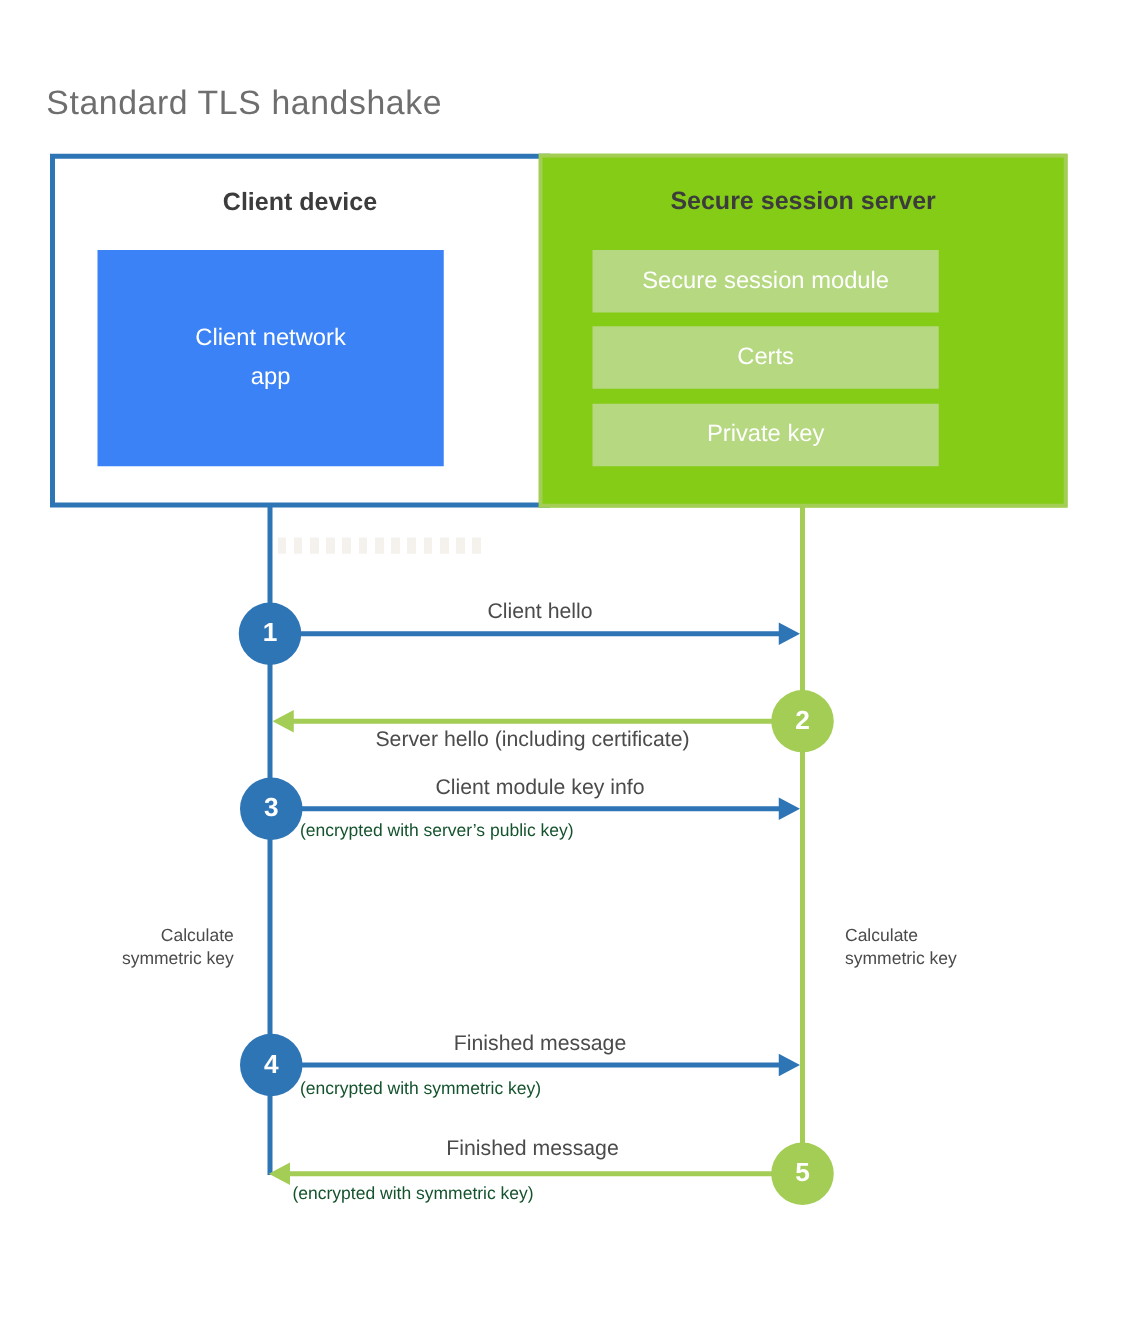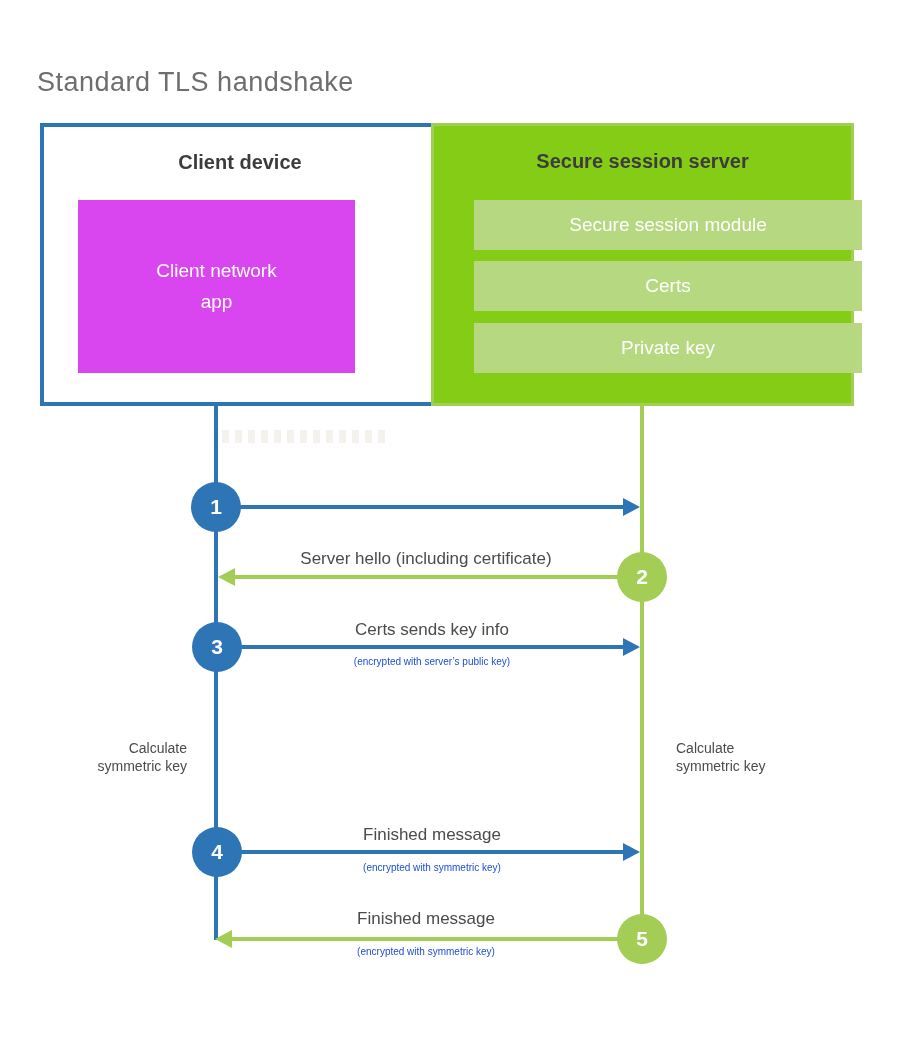--- a/index.html
+++ b/index.html
@@ -41,34 +41,34 @@
     left: 0; right: 0; top: 24px;
     text-align: center;
     font-size: 20px;
     font-weight: bold;
     color: #3c3c3c;
   }
   .client-app {
     position: absolute;
     left: 34px; top: 73px;
     width: 277px; height: 173px;
-    background: #d946ef;
+    background: #3b82f6;
     color: #ffffff;
     font-size: 19px;
     line-height: 1.6;
     display: flex;
     align-items: center;
     justify-content: center;
     text-align: center;
     white-space: pre-line;
   }
   .server-bar {
     position: absolute;
     left: 40px;
-    width: 388px; height: 50px;
+    width: 277px; height: 50px;
     background: #b5d880;
     color: #ffffff;
     font-size: 19px;
     display: flex;
     align-items: center;
     justify-content: center;
     text-align: center;
   }
   .bar-1 { top: 74px; }
   .bar-2 { top: 135px; }
@@ -109,23 +109,22 @@
   
   .msg-label {
     position: absolute;
     text-align: center;
     font-size: 17px;
     color: #4b4b4b;
     z-index: 3;
   }
   .msg-sublabel {
     position: absolute;
-    text-align: center;
-    font-size: 10px;
-    color: #1d4ed8;
+    font-size: 14px;
+    color: #14532d;
     z-index: 3;
   }
   .side-note {
     position: absolute;
     font-size: 14px;
     line-height: 1.25;
     color: #4b4b4b;
     white-space: pre-line;
     z-index: 3;
   }
@@ -148,30 +147,31 @@
     <div class="box-title">Secure session server</div>
     <div class="server-bar bar-1">Secure session module</div>
     <div class="server-bar bar-2">Certs</div>
     <div class="server-bar bar-3">Private key</div>
   </div>
 
   <div class="vline vline-blue"></div>
   <div class="vline vline-green"></div>
   <div class="faint-dash"></div>
 
+  <div class="msg-label" style="left:240px; top:479px; width:384px;">Client hello</div>
   <div class="hline blue" style="left:240px; top:505px; width:384px;"></div>
   <div class="tri tri-right" style="left:623px; top:498px;"></div>
   <div class="circle blue" style="left:191px; top:482px;">1</div>
 
-  <div class="msg-label" style="left:234px; top:549px; width:384px;text-align:center;">Server hello (including certificate)</div>
+  <div class="msg-label" style="left:234px; top:582px; width:384px;text-align:center;">Server hello (including certificate)</div>
   <div class="hline green" style="left:234px; top:575px; width:384px;"></div>
   <div class="tri tri-left" style="left:218px; top:568px;"></div>
   <div class="circle green" style="left:617px; top:552px;">2</div>
 
-  <div class="msg-label" style="left:240px; top:620px; width:384px;">Certs sends key info</div>
+  <div class="msg-label" style="left:240px; top:620px; width:384px;">Client module key info</div>
   <div class="hline blue" style="left:240px; top:645px; width:384px;"></div>
   <div class="tri tri-right" style="left:623px; top:638px;"></div>
   <div class="circle blue" style="left:192px; top:622px;">3</div>
   <div class="msg-sublabel" style="left:240px; top:656px; width:384px;">(encrypted with server’s public key)</div>
 
   <div class="side-note right-align" style="left:57px; top:740px; width:130px;">Calculate
 symmetric key</div>
   <div class="side-note" style="left:676px; top:740px; width:150px;">Calculate
 symmetric key</div>
 

